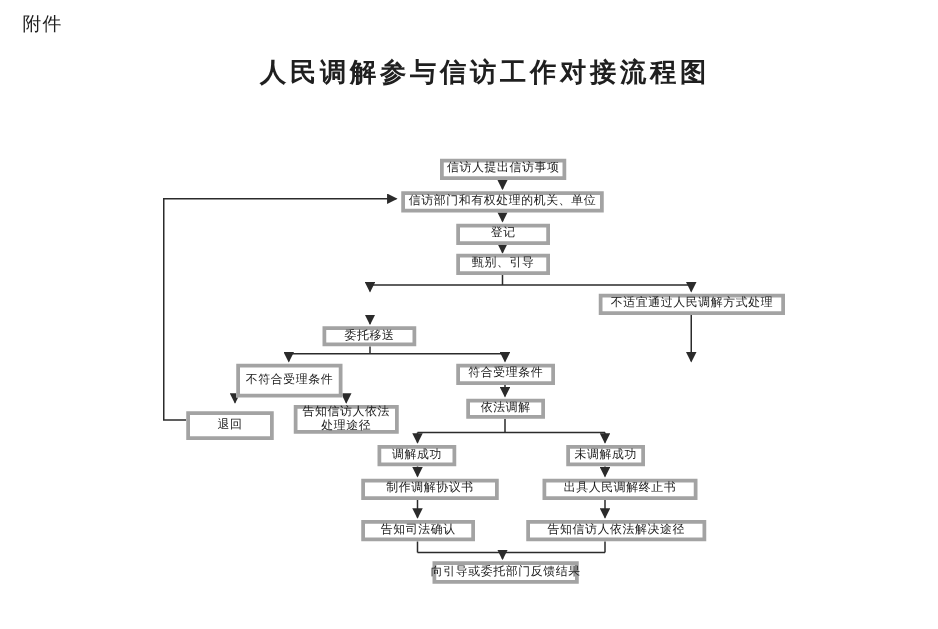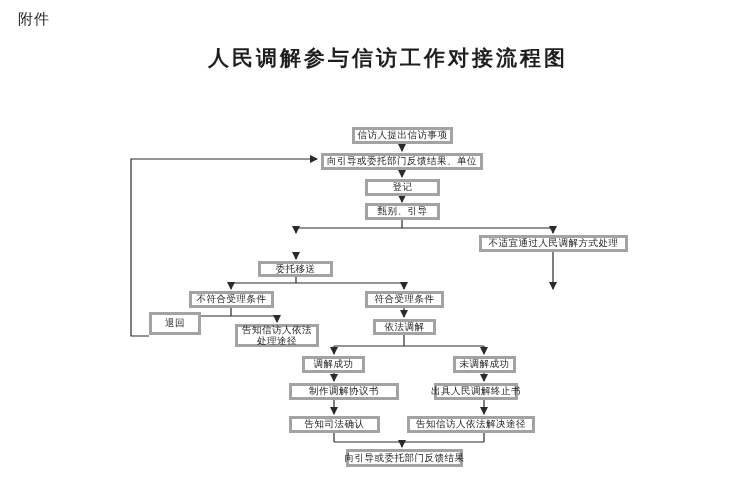--- a/index.html
+++ b/index.html
@@ -59,50 +59,50 @@
       <path d="M334,400 V414" marker-end="url(#ah)"></path>
       <path d="M484,400 V414" marker-end="url(#ah)"></path>
       <path d="M402,442 V447" marker-end="url(#ah)"></path>
 
       <path d="M149,336 H131 V159 H317" marker-end="url(#ah)"></path>
     </g>
   </svg>
 
   <div class="node" style="left:352px;top:127px;width:101px;height:17px">信访人提出信访事项</div>
 
-  <div class="node" style="left:321px;top:153px;width:162px;height:17px">向引导或委托部门反馈结果、单位</div>
+  <div class="node" style="left:321px;top:153px;width:162px;height:17px">信访部门和有权处理的机关、单位</div>
 
   <div class="node" style="left:365px;top:179px;width:75px;height:17px">登记</div>
 
   <div class="node" style="left:365px;top:203px;width:75px;height:17px">甄别、引导</div>
 
 
   <div class="node" style="left:479px;top:235px;width:149px;height:17px">不适宜通过人民调解方式处理</div>
 
   <div class="node" style="left:258px;top:261px;width:75px;height:16px">委托移送</div>
 
-  <div class="node" style="left:189px;top:291px;width:85px;height:17px">不符合受理条件</div>
+  <div class="node" style="left:189px;top:291px;width:85px;height:27px">不符合受理条件</div>
 
   <div class="node" style="left:365px;top:291px;width:79px;height:17px">符合受理条件</div>
 
 
-  <div class="node" style="left:149px;top:312px;width:52px;height:23px">退回</div>
+  <div class="node" style="left:149px;top:329px;width:70px;height:23px">退回</div>
 
   <div class="node multiline" style="left:235px;top:324px;width:84px;height:23px">告知信访人依法
 处理途径</div>
 
   <div class="node" style="left:373px;top:319px;width:63px;height:16px">依法调解</div>
 
   <div class="node" style="left:302px;top:356px;width:63px;height:17px">调解成功</div>
 
   <div class="node" style="left:453px;top:356px;width:63px;height:17px">未调解成功</div>
 
   <div class="node" style="left:289px;top:383px;width:110px;height:17px">制作调解协议书</div>
 
-  <div class="node" style="left:434px;top:383px;width:84px;height:17px">出具人民调解终止书</div>
+  <div class="node" style="left:434px;top:383px;width:124px;height:17px">出具人民调解终止书</div>
 
   <div class="node" style="left:289px;top:416px;width:91px;height:17px">告知司法确认</div>
 
-  <div class="node" style="left:407px;top:416px;width:128px;height:17px">告知信访人依法解决途径</div>
+  <div class="node" style="left:421px;top:416px;width:144px;height:17px">告知信访人依法解决途径</div>
 
   <div class="node" style="left:346px;top:449px;width:117px;height:18px">向引导或委托部门反馈结果</div>
 
 </div>
 
 </body></html>

